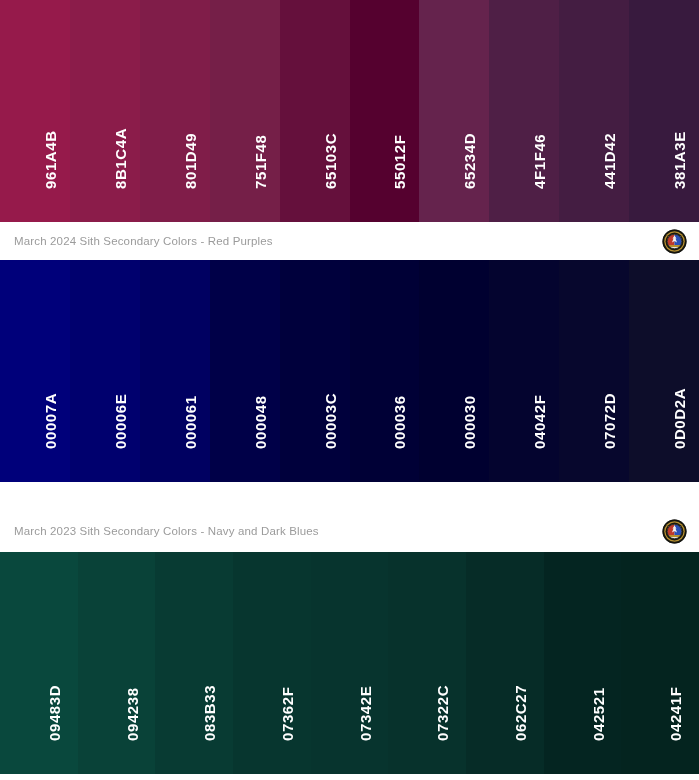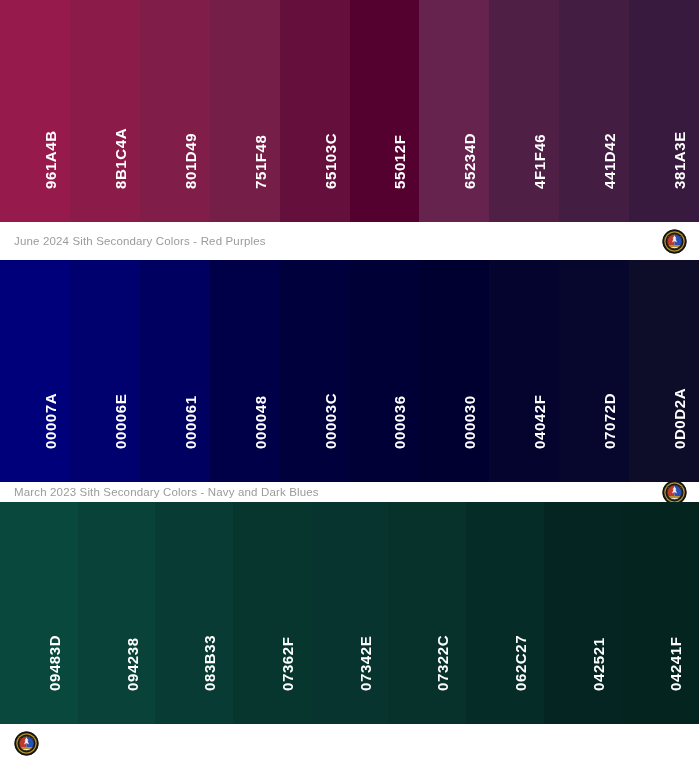--- a/index.html
+++ b/index.html
@@ -151,21 +151,21 @@
             <span class="swatch-label">441D42</span>
           </div>
         </div>
         <div class="swatch" title="381A3E" style="background: rgb(56, 26, 62);">
           <div class="label-anchor">
             <span class="swatch-label">381A3E</span>
           </div>
         </div>
       </div>
       <div class="caption-bar" style="height: 38px;">
-        <span class="caption-text">June 2024 Sith Secondary Colors - Red Purples</span>
+        <span class="caption-text">March 2024 Sith Secondary Colors - Red Purples</span>
         <svg class="seal" viewBox="0 0 50 50">
           <circle cx="25" cy="25" r="24" fill="#1a1a12"></circle>
           <circle cx="25" cy="25" r="20.5" fill="#b8912f"></circle>
           <circle cx="25" cy="25" r="18" fill="#1a1a12"></circle>
           <circle cx="25" cy="25" r="14.5" fill="#f2f2f2"></circle>
           <clipPath id="sealclip">
             <circle cx="25" cy="25" r="14.5" fill="#000"></circle>
           </clipPath>
           <g clip-path="url(#sealclip)">
             <rect x="10" y="10.5" width="15" height="22" fill="#c0392b"></rect>
@@ -225,21 +225,21 @@
           <div class="label-anchor">
             <span class="swatch-label">07072D</span>
           </div>
         </div>
         <div class="swatch" title="0D0D2A" style="background: rgb(13, 13, 42);">
           <div class="label-anchor">
             <span class="swatch-label">0D0D2A</span>
           </div>
         </div>
       </div>
-      <div class="caption-bar" style="height: 20px;">
+      <div class="caption-bar" style="height: 42px; margin-top: 28px;">
         <span class="caption-text">March 2023 Sith Secondary Colors - Navy and Dark Blues</span>
         <svg class="seal" viewBox="0 0 50 50">
           <circle cx="25" cy="25" r="24" fill="#1a1a12"></circle>
           <circle cx="25" cy="25" r="20.5" fill="#b8912f"></circle>
           <circle cx="25" cy="25" r="18" fill="#1a1a12"></circle>
           <circle cx="25" cy="25" r="14.5" fill="#f2f2f2"></circle>
           <clipPath id="sealclip">
             <circle cx="25" cy="25" r="14.5" fill="#000"></circle>
           </clipPath>
           <g clip-path="url(#sealclip)">

